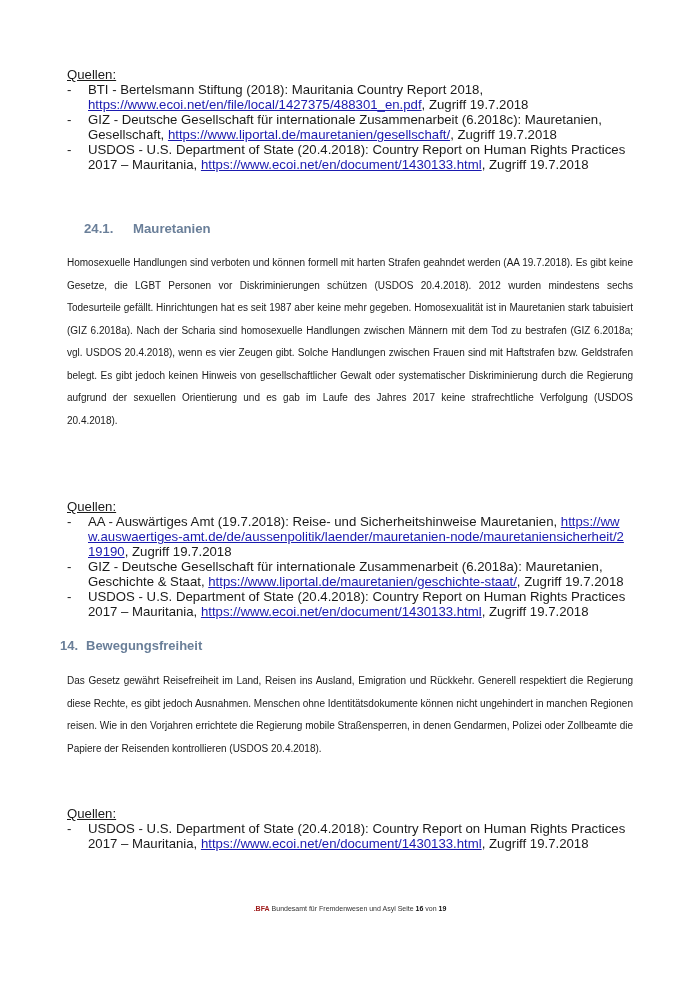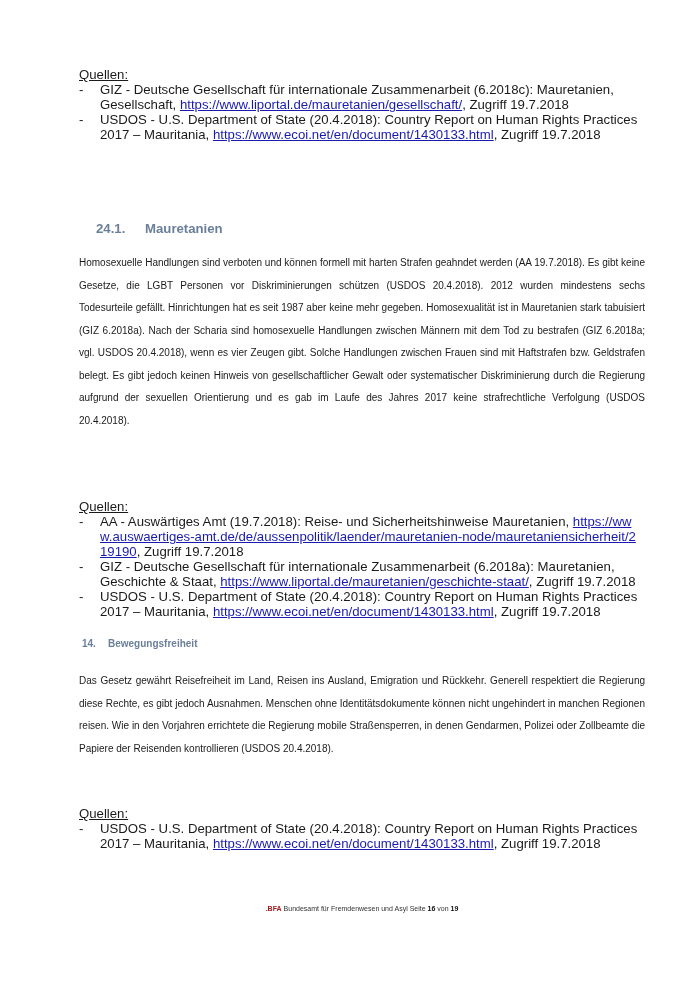--- a/index.html
+++ b/index.html
@@ -1,41 +1,42 @@
 <!DOCTYPE html>
 <html><head>
   <meta charset="utf-8">
   <style>
     html, body { margin: 0; padding: 0; background: #ffffff; }
     body { width: 700px; height: 990px; position: relative; overflow: hidden;
       font-family: "Liberation Sans", sans-serif; color: #1a1a1a; }
-    .page { position: absolute; left: 0; top: 0; width: 643px; height: 990px; margin-left: 12px; }
+    .page { position: absolute; left: 0; top: 0; width: 643px; height: 990px; }
     .sources { position: absolute; left: 67px; width: 560px; font-size: 13.2px; line-height: 15px; }
     .sources .q-label { text-decoration: underline; display: block; }
     .sources ul { list-style: none; margin: 0; padding: 0; }
     .sources li { position: relative; padding-left: 21px; }
     .sources li::before { content: "-"; position: absolute; left: 0; top: 0; }
     a { color: #1a1ab0; text-decoration: underline; }
     .h2 { position: absolute; left: 84px; font-size: 13.2px; font-weight: bold; color: #6a7f99; }
     .h2 .num { display: inline-block; width: 49px; }
-    .h1 { position: absolute; left: 70px; font-size: 10px; font-weight: bold; color: #6a7f99; }
+    .h1 { position: absolute; left: 60px; font-size: 13px; font-weight: bold; color: #6a7f99; }
     .h1 .num { display: inline-block; width: 26px; }
     .para { position: absolute; left: 67px; width: 566px; font-size: 10px; line-height: 22.5px; text-align: justify; }
     .footer { position: absolute; left: 0; width: 700px; top: 905px; text-align: center; font-size: 7px; color: #333; }
     .footer .bfa { color: #a01c1c; font-weight: bold; }
     .footer b { color: #111; }
   </style>
 </head>
 <body>
 
 <div class="page">
 
   <div class="sources" style="top:67px;">
     <span class="q-label">Quellen:</span>
     <ul>
+      <li><span>BTI - Bertelsmann Stiftung (2018): Mauritania Country Report 2018, </span><a href="#">https://www.ecoi.net/en/file/local/1427375/488301_en.pdf</a><span>, Zugriff 19.7.2018</span></li>
       <li><span>GIZ - Deutsche Gesellschaft für internationale Zusammenarbeit (6.2018c): Mauretanien, Gesellschaft, </span><a href="#">https://www.liportal.de/mauretanien/gesellschaft/</a><span>, Zugriff 19.7.2018</span></li>
       <li><span>USDOS - U.S. Department of State (20.4.2018): Country Report on Human Rights Practices 2017 – Mauritania, </span><a href="#">https://www.ecoi.net/en/document/1430133.html</a><span>, Zugriff 19.7.2018</span></li>
     </ul>
   </div>
 
   <div class="h2" style="top:221px;">
     <span class="num">24.1.</span><span>Mauretanien</span>
   </div>
 
   <div class="para" style="top:252px;">Homosexuelle Handlungen sind verboten und können formell mit harten Strafen geahndet werden (AA 19.7.2018). Es gibt keine Gesetze, die LGBT Personen vor Diskriminierungen schützen (USDOS 20.4.2018). 2012 wurden mindestens sechs Todesurteile gefällt. Hinrichtungen hat es seit 1987 aber keine mehr gegeben. Homosexualität ist in Mauretanien stark tabuisiert (GIZ 6.2018a). Nach der Scharia sind homosexuelle Handlungen zwischen Männern mit dem Tod zu bestrafen (GIZ 6.2018a; vgl. USDOS 20.4.2018), wenn es vier Zeugen gibt. Solche Handlungen zwischen Frauen sind mit Haftstrafen bzw. Geldstrafen belegt. Es gibt jedoch keinen Hinweis von gesellschaftlicher Gewalt oder systematischer Diskriminierung durch die Regierung aufgrund der sexuellen Orientierung und es gab im Laufe des Jahres 2017 keine strafrechtliche Verfolgung (USDOS 20.4.2018).</div>

